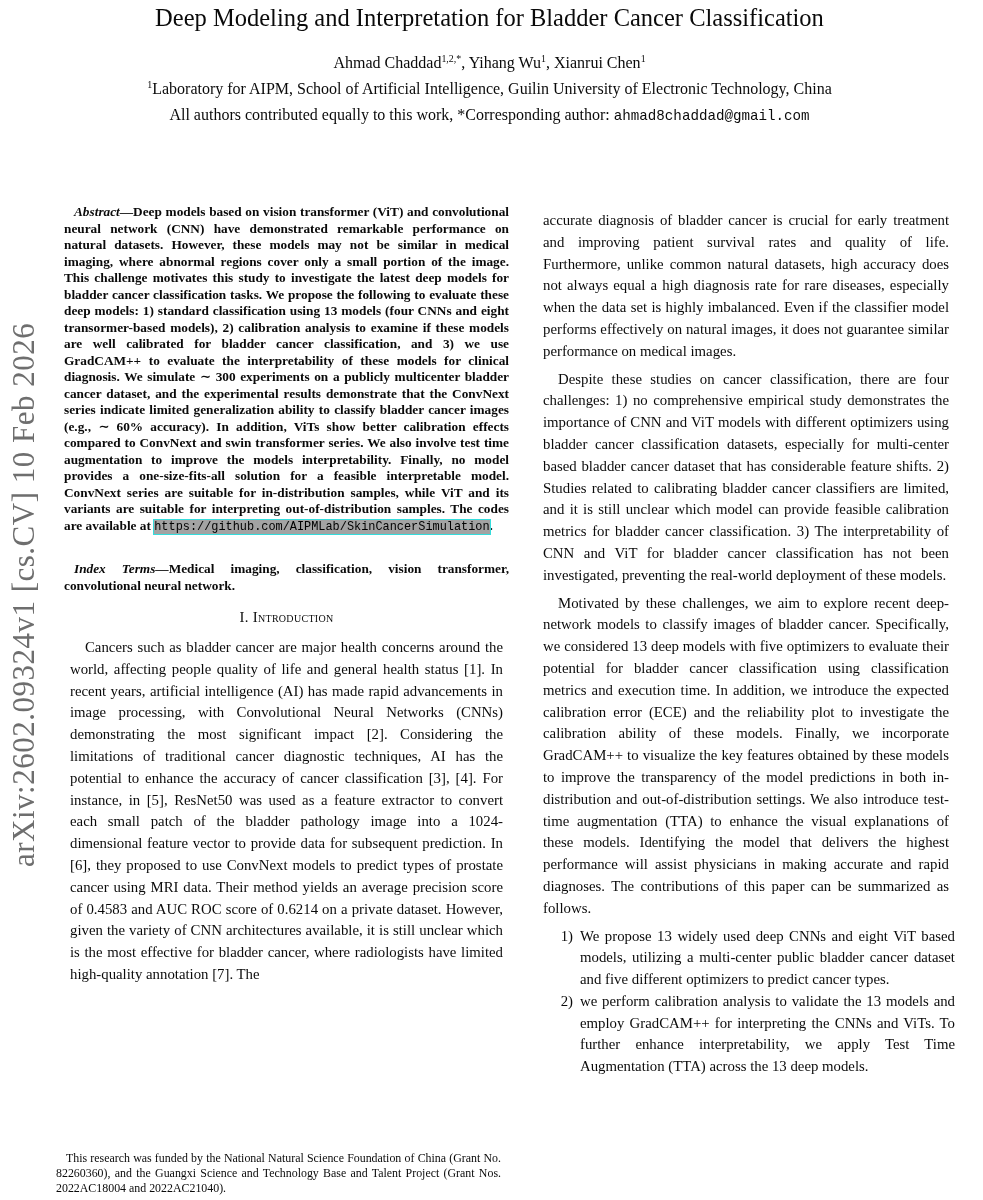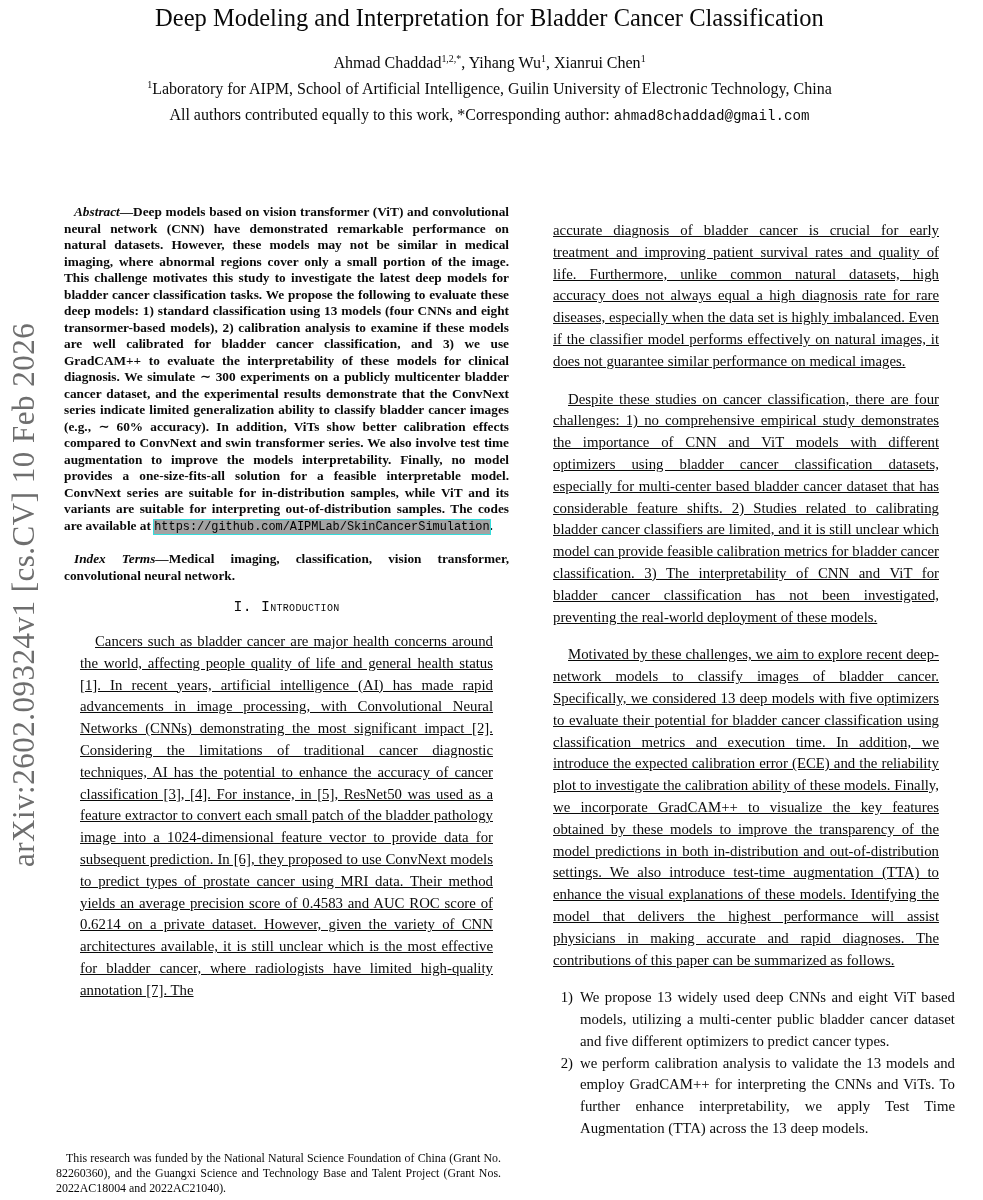--- a/index.html
+++ b/index.html
@@ -76,46 +76,44 @@
   .col-right { width: 418px; }
   .justify { text-align: justify; }
   
   .abstract {
     margin: 0;
     font-size: 13.3px;
     font-weight: 700;
     line-height: 16.5px;
     text-indent: 10px;
   }
-  .index-terms { margin-top: 16px; }
+  .index-terms { margin-top: 26px; }
   .lead { font-style: italic; }
   .code-link {
     font-family: "Liberation Mono", "DejaVu Sans Mono", monospace;
     font-weight: 400;
     font-size: 11.9px;
     color: #000000;
     background: #a3a3a3;
     outline: 1.5px solid #35dcdc;
     text-decoration: none;
     cursor: pointer;
   }
   .section-heading {
     margin: 15px 0 11px 0;
     text-align: center;
     font-size: 14.8px;
     font-weight: 400;
     font-variant: small-caps;
     letter-spacing: 0.3px;
-    font-family: Liberation Mono, monospace;
   }
   .body-par {
-    margin: 16px;
+    margin: 6px;
     font-size: 14.8px;
     line-height: 21.8px;
-    text-decoration: underline;
   }
   .indent { text-indent: 15px; }
   
   .list {
     margin-top: 2px;
     padding-left: 14px;
   }
   .list-item {
     display: flex;
     font-size: 14.8px;

